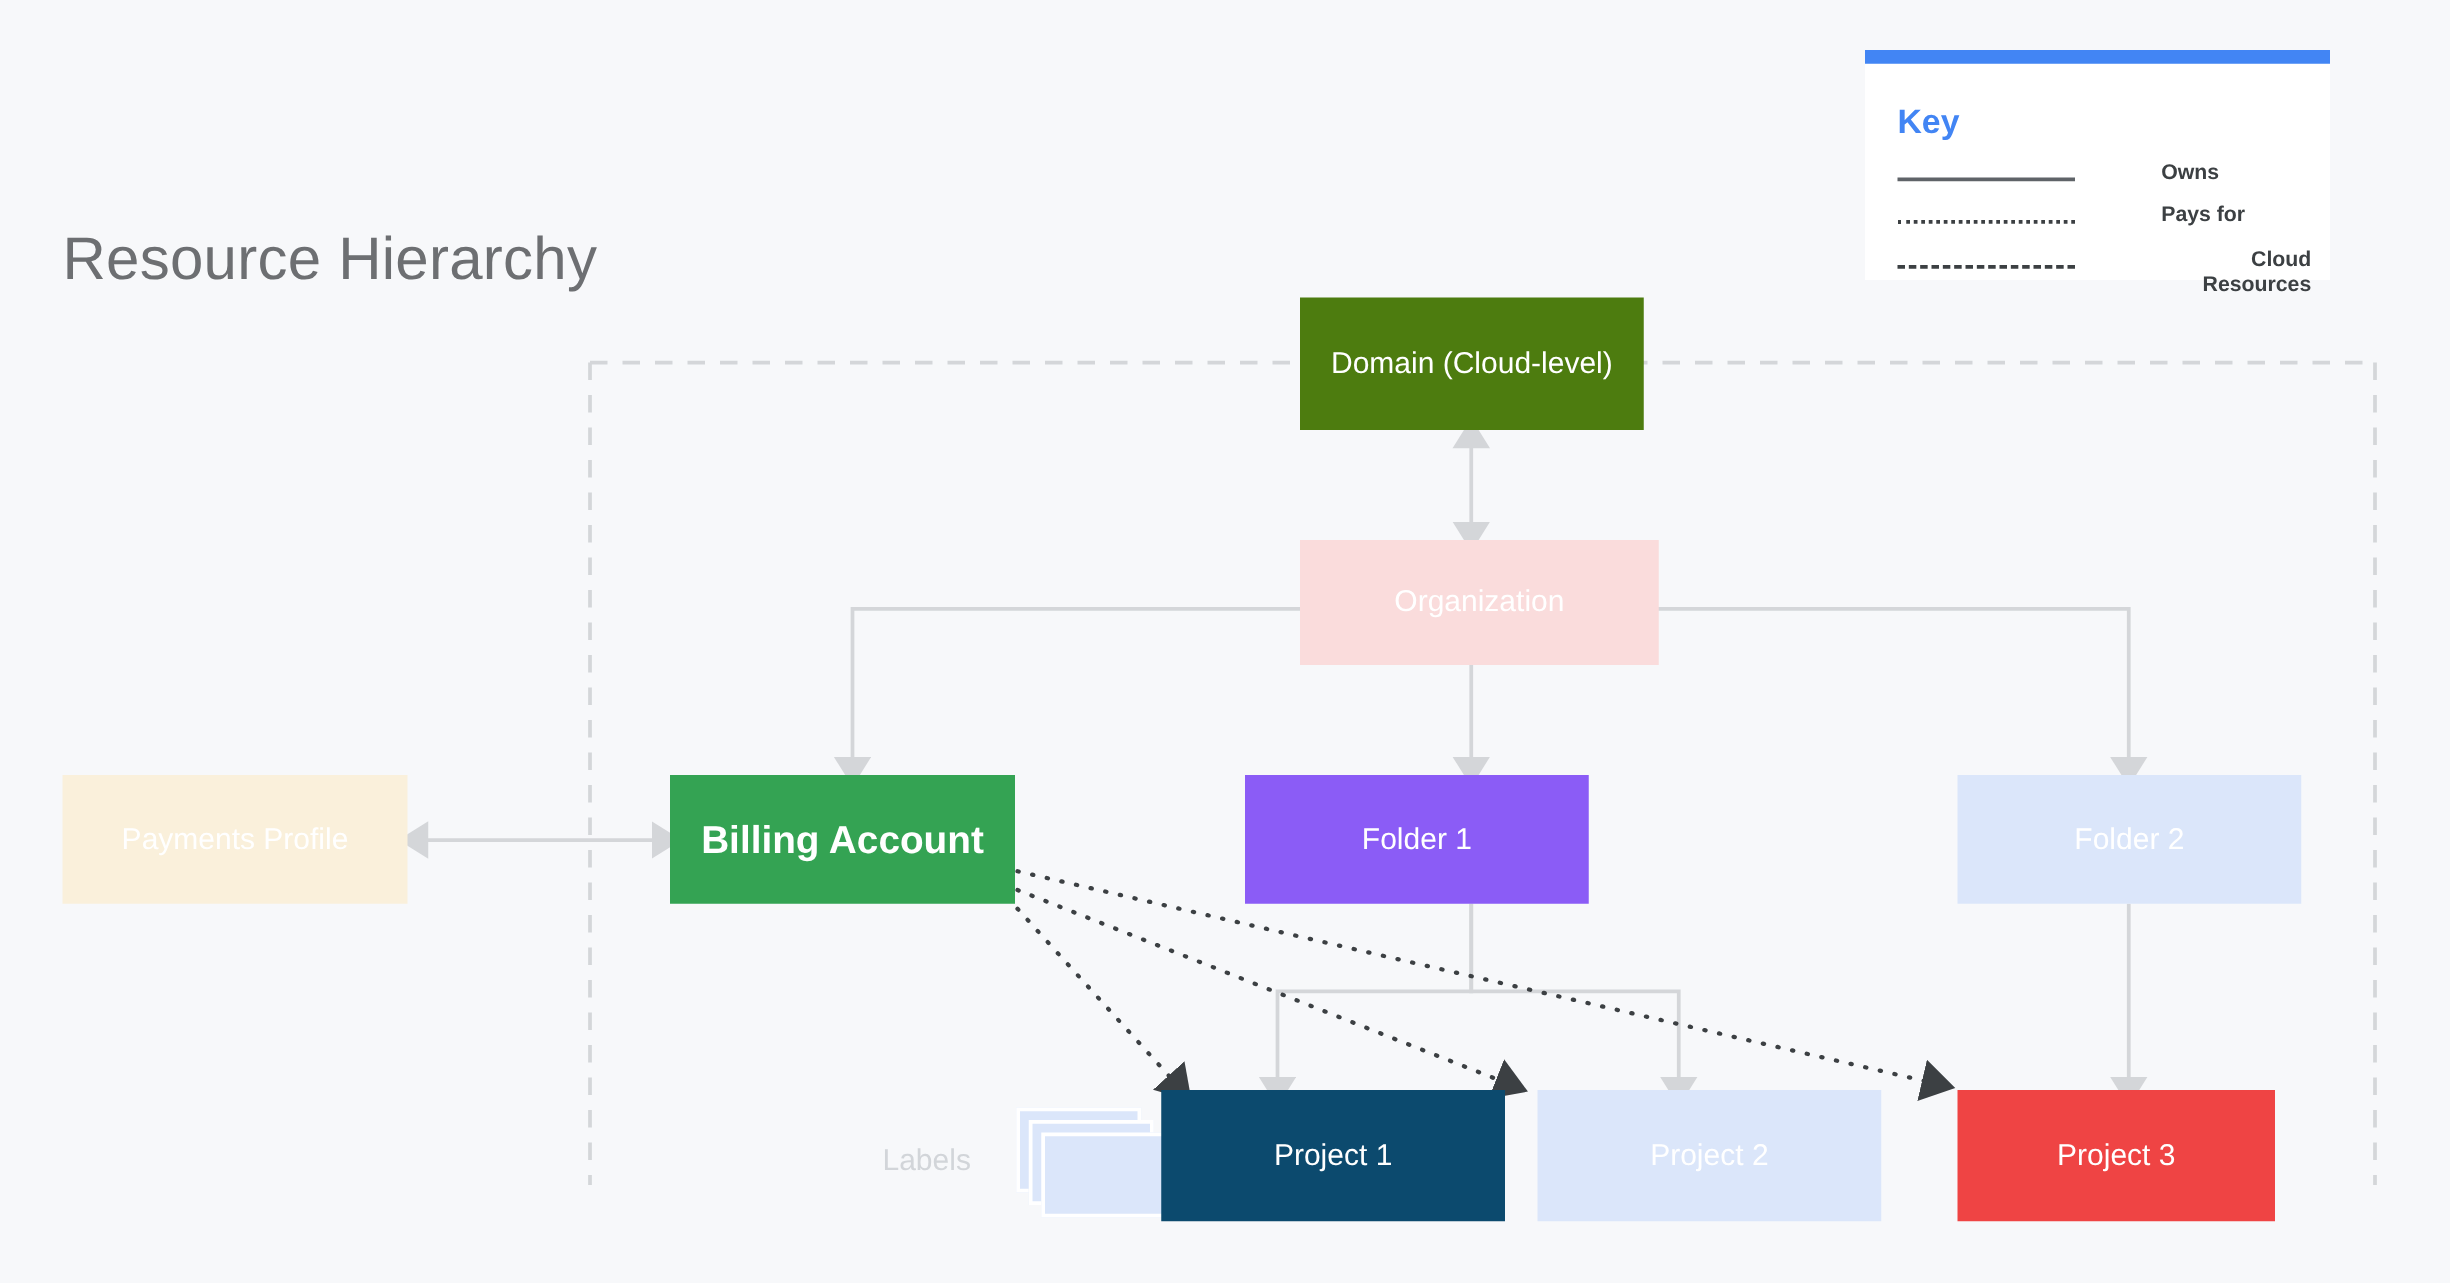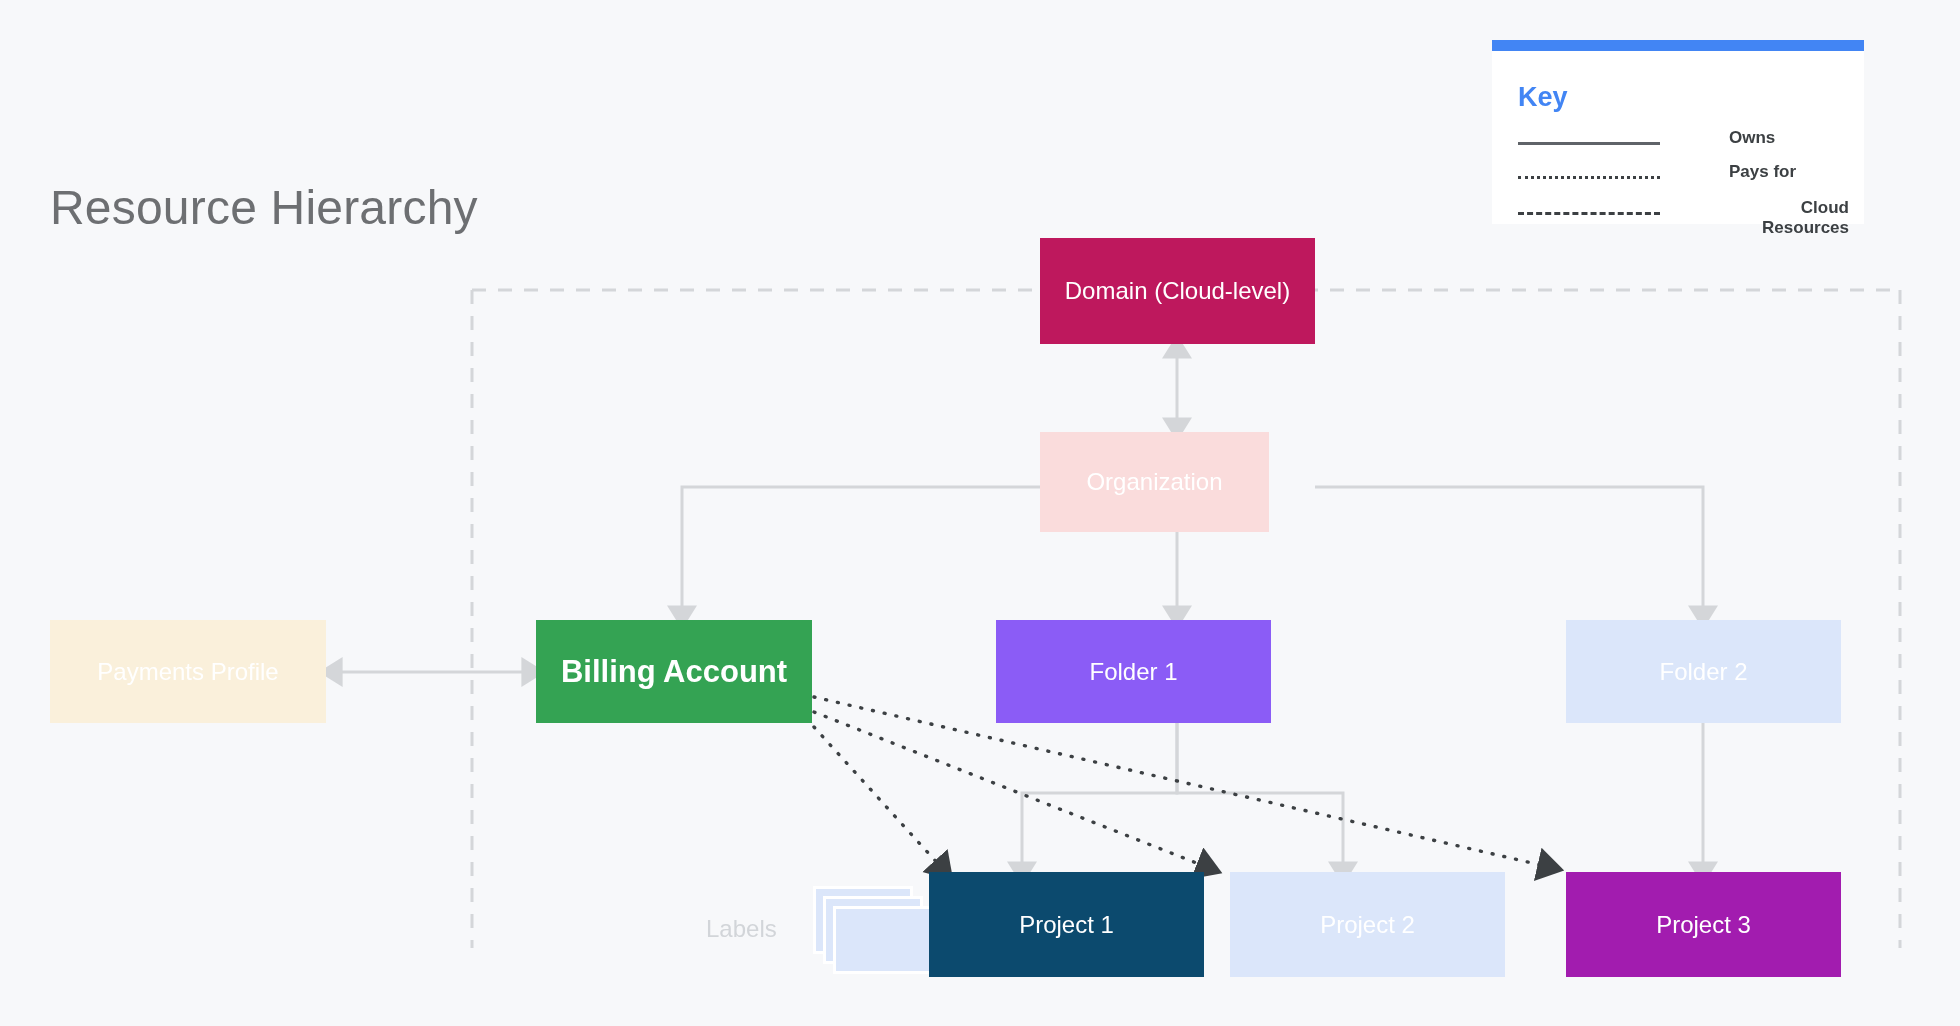--- a/index.html
+++ b/index.html
@@ -124,25 +124,25 @@
 
     <g>
       <line x1="814" y1="712" x2="1204" y2="866" stroke="#3c4043" stroke-width="3.4" stroke-dasharray="1 11" stroke-linecap="round" marker-end="url(#ahDark)"></line>
     </g>
 
     <g>
       <line x1="814" y1="697" x2="1545" y2="866" stroke="#3c4043" stroke-width="3.4" stroke-dasharray="1 11" stroke-linecap="round" marker-end="url(#ahDark)"></line>
     </g>
   </svg>
 
-  <div class="node" style="left:1040px;top:238px;width:275px;height:106px;background:#be185d;">
+  <div class="node" style="left:1040px;top:238px;width:275px;height:106px;background:#4d7c0f;">
     <span>Domain (Cloud-level)</span>
   </div>
 
-  <div class="node" style="left:1040px;top:432px;width:229px;height:100px;background:#fadcdc;">
+  <div class="node" style="left:1040px;top:432px;width:287px;height:100px;background:#fadcdc;">
     <span>Organization</span>
   </div>
 
   <div class="node" style="left:50px;top:620px;width:276px;height:103px;background:#faf0db;">
     <span>Payments Profile</span>
   </div>
 
   <div class="node green" style="left:536px;top:620px;width:276px;height:103px;background:#34a353;">
     <span>Billing Account</span>
   </div>
@@ -164,21 +164,21 @@
   </div>
 
   <div class="node" style="left:929px;top:872px;width:275px;height:105px;background:#0c4a6e;">
     <span>Project 1</span>
   </div>
 
   <div class="node" style="left:1230px;top:872px;width:275px;height:105px;background:#dbe6fa;">
     <span>Project 2</span>
   </div>
 
-  <div class="node" style="left:1566px;top:872px;width:275px;height:105px;background:#a21caf;">
+  <div class="node" style="left:1566px;top:872px;width:254px;height:105px;background:#ef4444;">
     <span>Project 3</span>
   </div>
 
   <div class="keycard">
     <div class="keybar"></div>
     <div class="keytitle">Key</div>
 
     <div class="keyrow" style="top:88px;">
       <span class="keysample s-solid"></span>
       <span class="keylabel">Owns</span>

